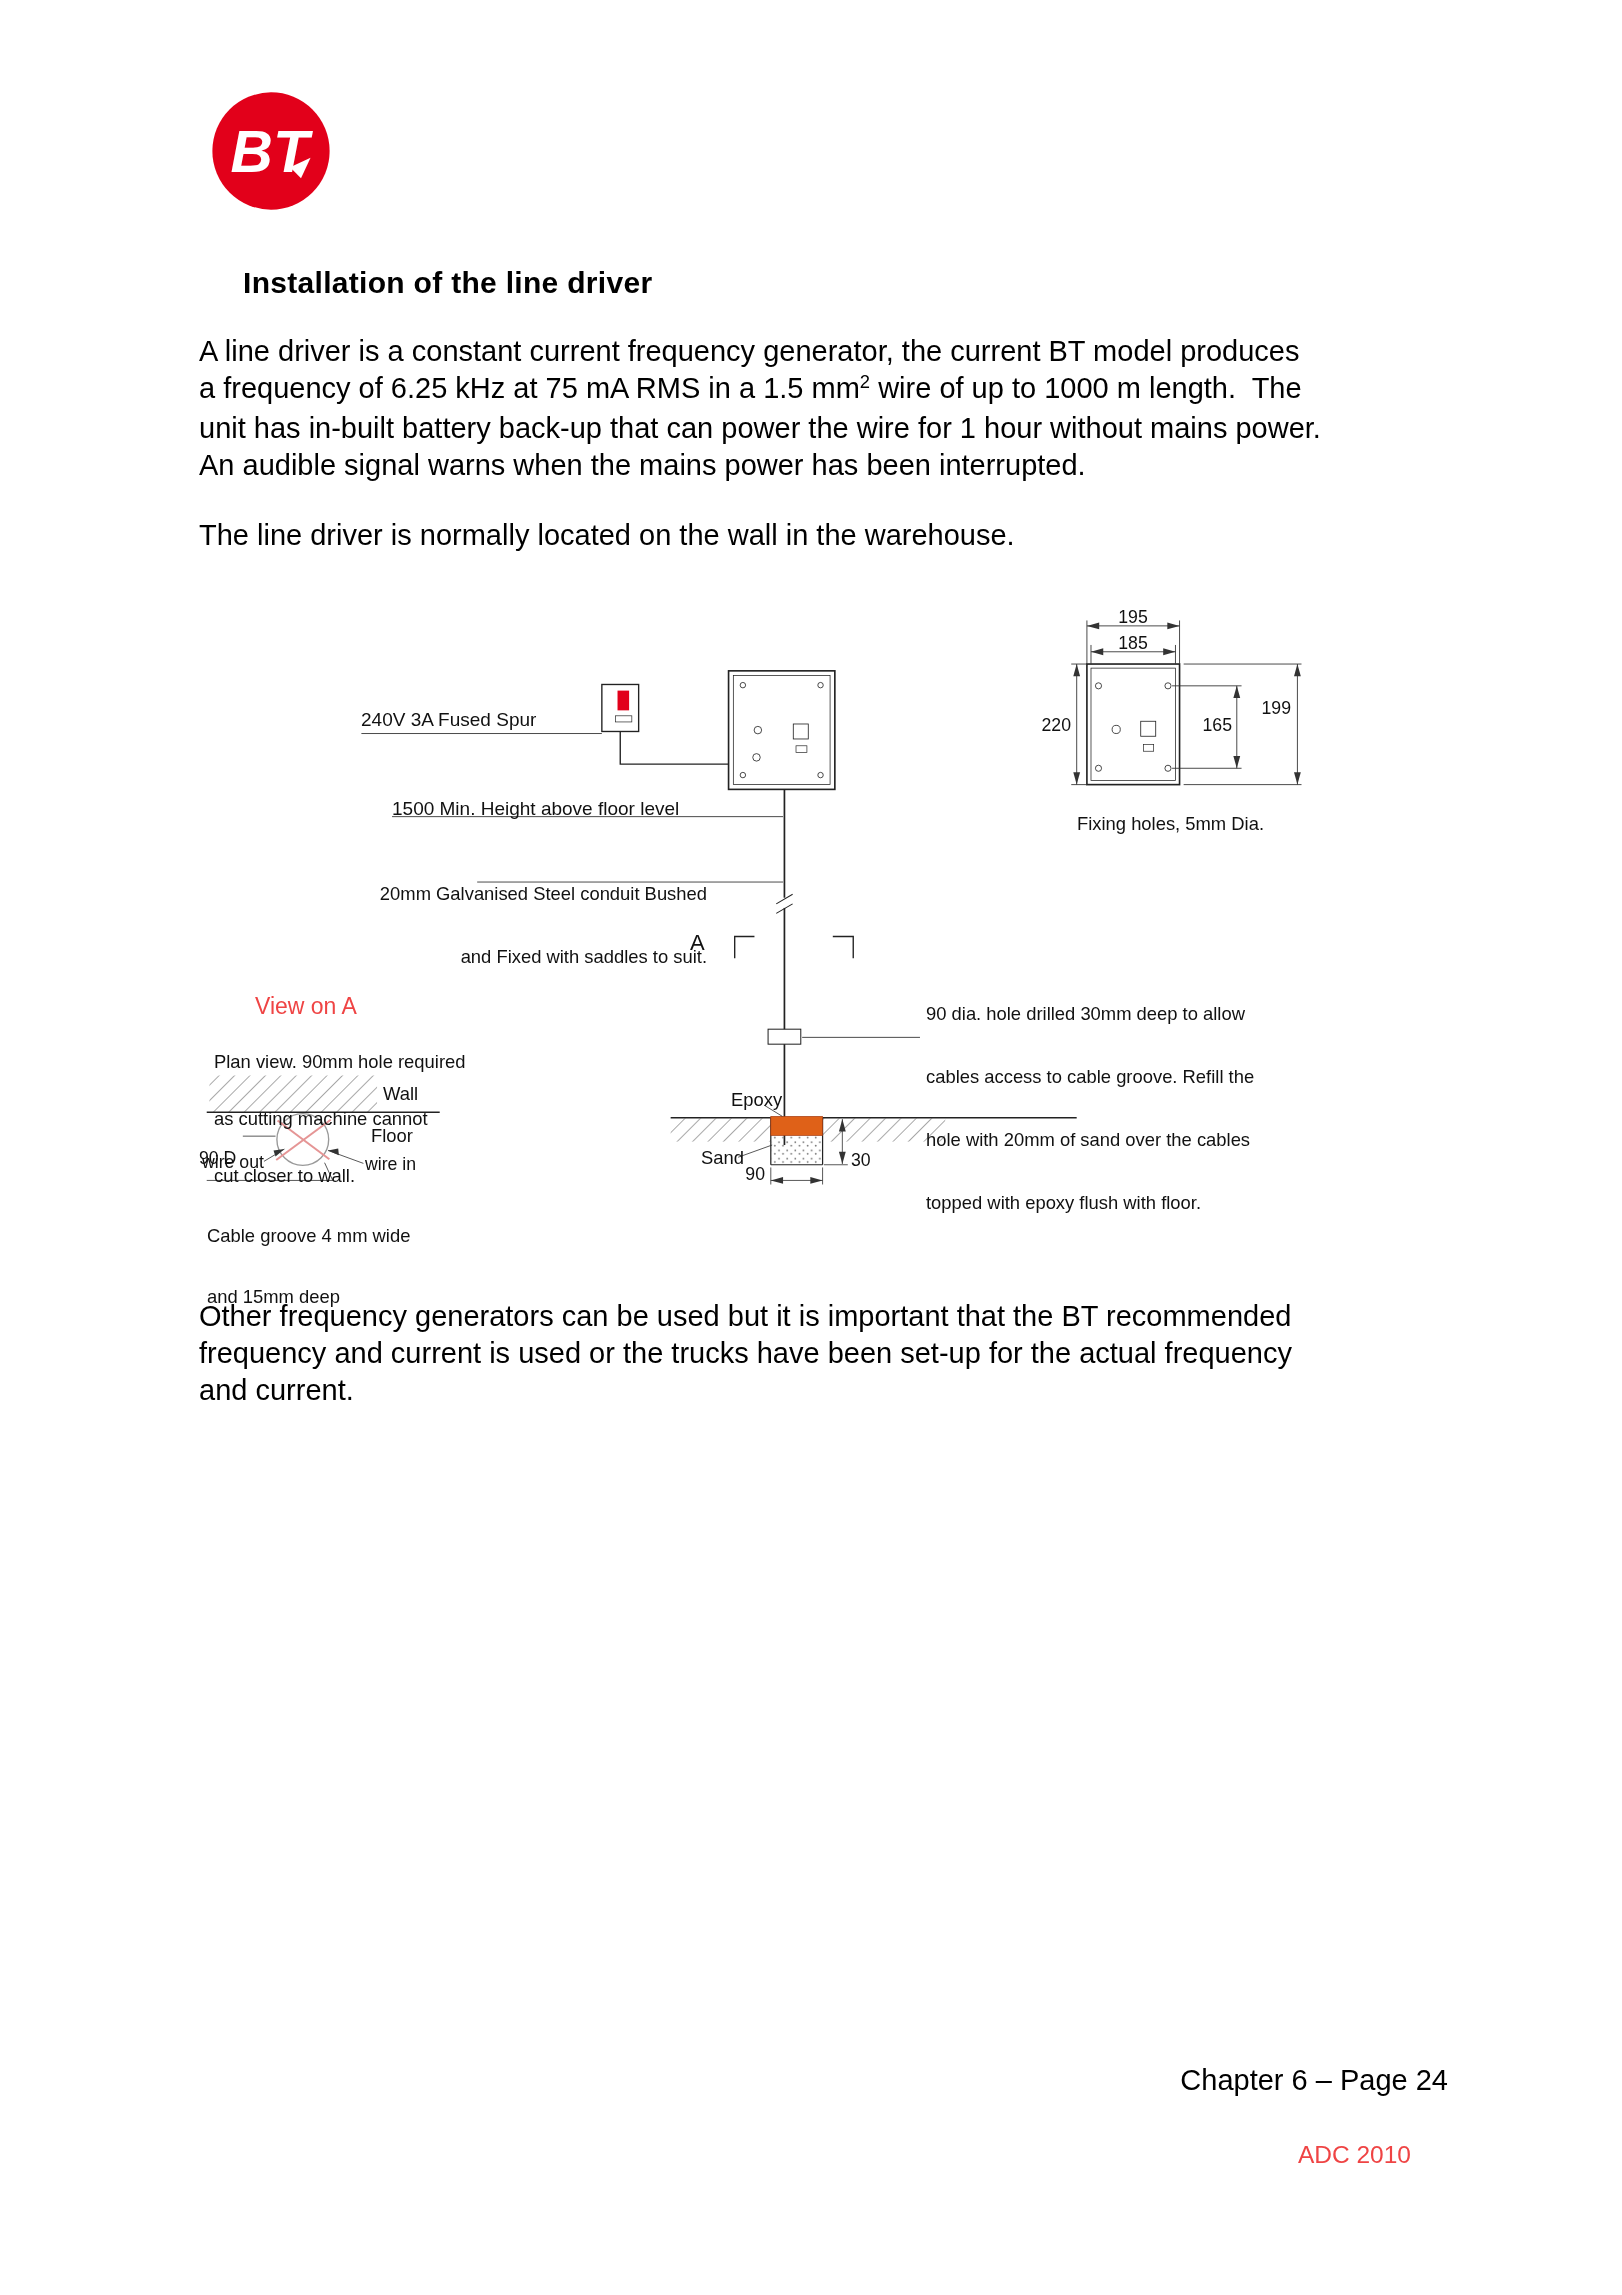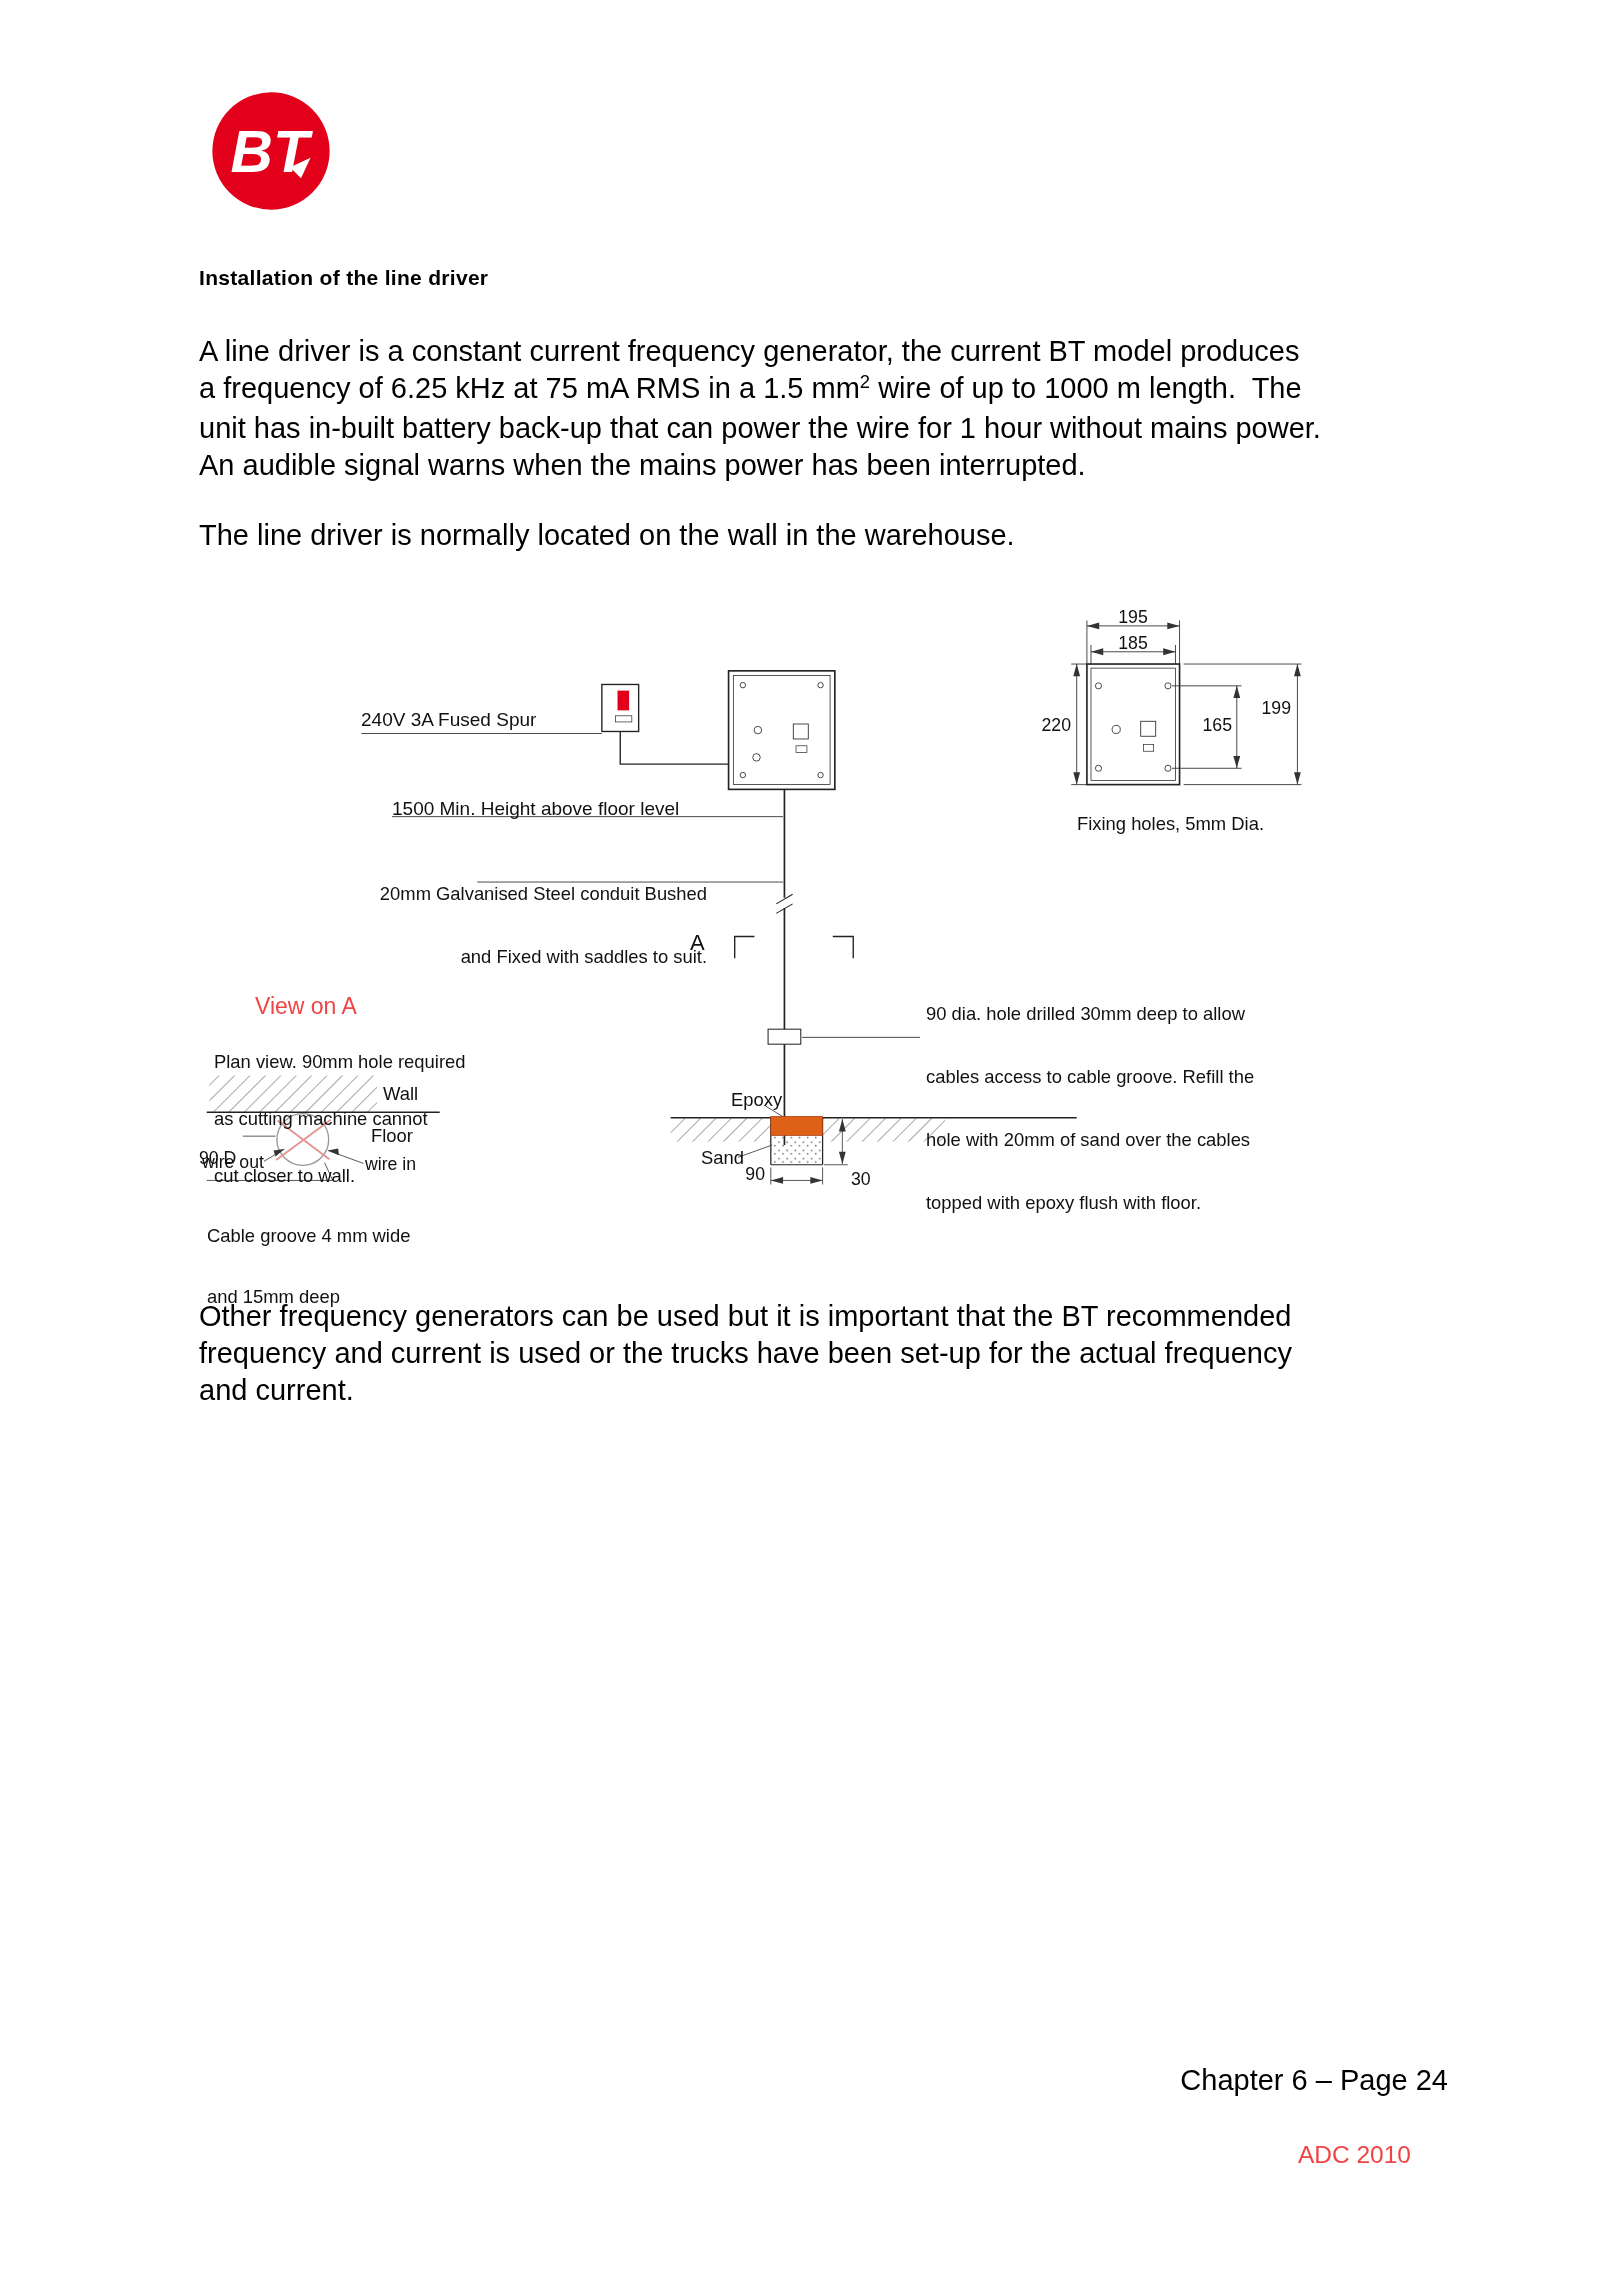--- a/index.html
+++ b/index.html
@@ -1,19 +1,19 @@
 <!DOCTYPE html>
 <html style="font-size:11px"><head>
 <meta charset="utf-8">
 <style>
   * { margin:0; padding:0; box-sizing:border-box; }
   html,body { width:1622px; height:2295px; background:#ffffff; overflow:hidden; }
   body { font-family:"Liberation Sans","DejaVu Sans",sans-serif; color:#000; position:relative; }
   .abs { position:absolute; }
-  .title { font-size:21px; font-weight:bold; letter-spacing:0.3px; }
+  .title { font-size:30px; font-weight:bold; letter-spacing:0.3px;margin-left:44px; }
   .bline { font-size:29px; line-height:37px; white-space:pre; }
   .sup { font-size:18.4px; position:relative; top:-10.2px; }
   .dlabel { position:absolute; font-size:19px; color:#111; white-space:pre; }
   .dnote  { position:absolute; font-size:18.4px; line-height:21px; color:#111; white-space:pre; }
   .ddim   { position:absolute; font-size:17.7px; color:#111; white-space:pre; }
   .vtitle { position:absolute; font-size:23px; color:#ef4444; white-space:pre; }
   .footer-main { position:absolute; font-size:29px; color:#000; white-space:pre; }
   .footer-sub  { position:absolute; font-size:24.5px; color:#ef4444; white-space:pre; }
   svg { display:block; }
   svg text { font-family:"Liberation Sans",sans-serif; }
@@ -218,21 +218,21 @@
   <div class="ddim" style="left:365px; top:554px;">wire in</div>
 
   <div class="dnote" style="left:207px; top:585px; line-height:20.4px;">
     <div>Cable groove 4 mm wide</div>
     <div>and 15mm deep</div>
   </div>
 
   <div class="dnote" style="left:731px; top:489px;">Epoxy</div>
   <div class="dnote" style="left:701px; top:547px;">Sand</div>
   <div class="ddim" style="left:717px; top:564px; width:48px; text-align:right;">90</div>
-  <div class="ddim" style="left:851px; top:569px;">30</div>
+  <div class="ddim" style="left:851px; top:550px;">30</div>
 </div>
 
 <div class="abs" style="left:199px; top:1298px;">
   <div class="bline">Other frequency generators can be used but it is important that the BT recommended</div>
   <div class="bline">frequency and current is used or the trucks have been set-up for the actual frequency</div>
   <div class="bline">and current.</div>
 </div>
 
 <div class="footer-main" style="right:174px; top:2064px;">Chapter 6 – Page 24</div>
 <div class="footer-sub" style="right:211px; top:2141px;">ADC 2010</div>

